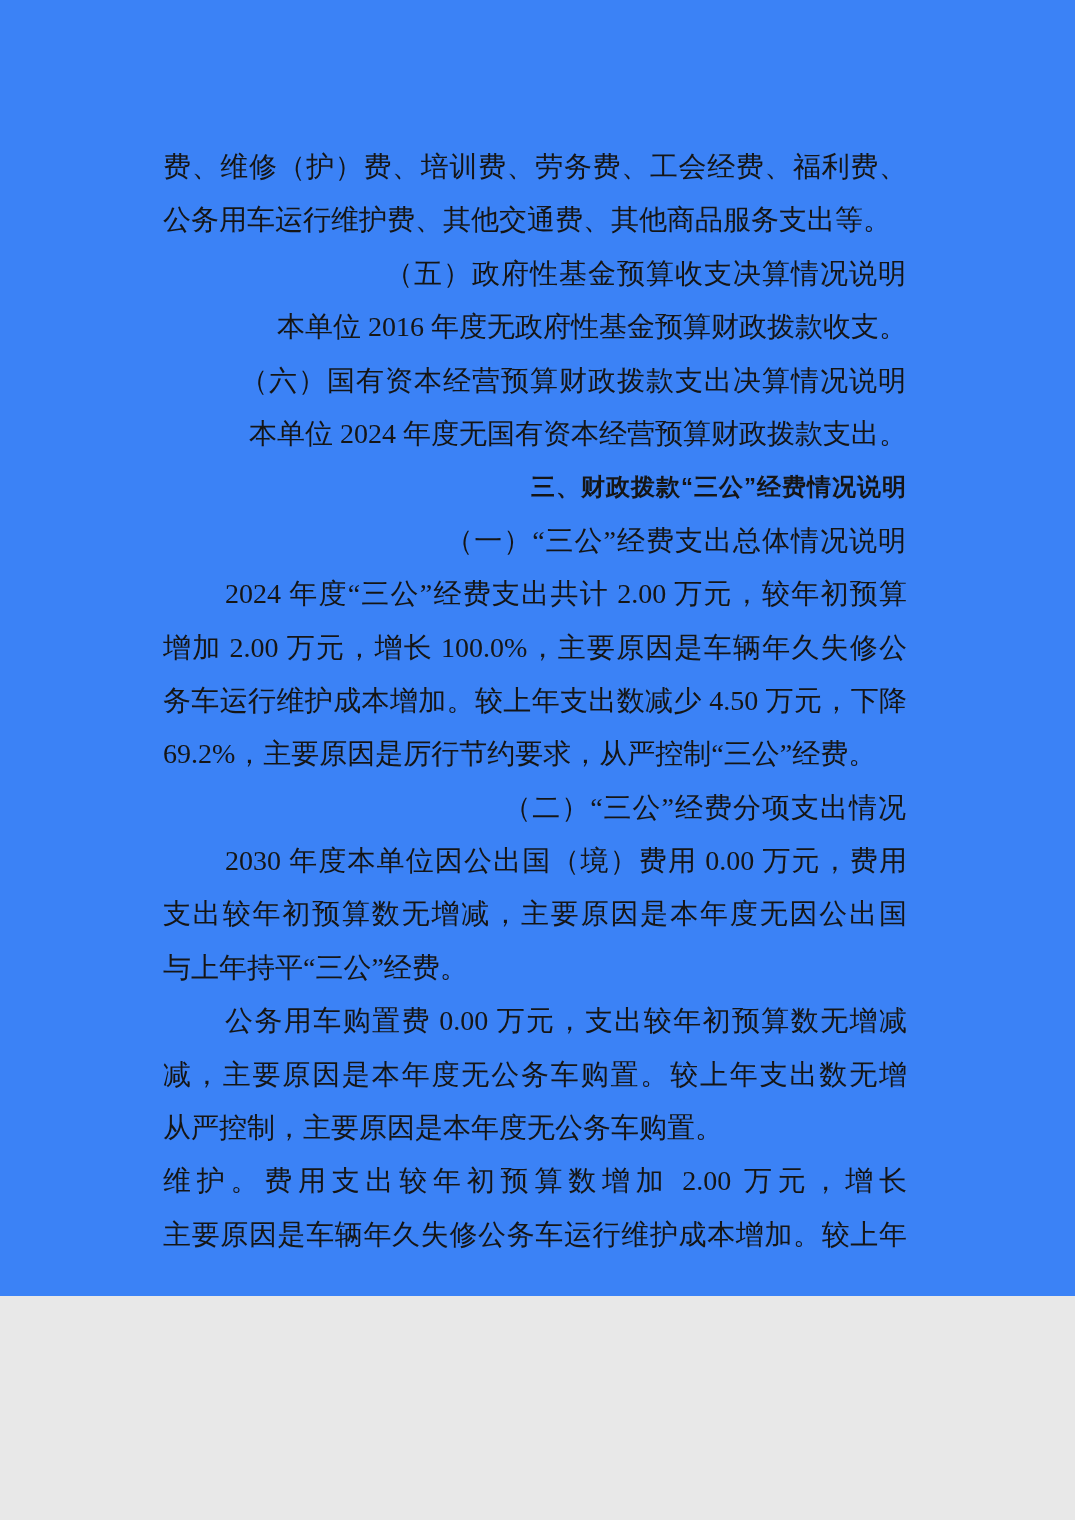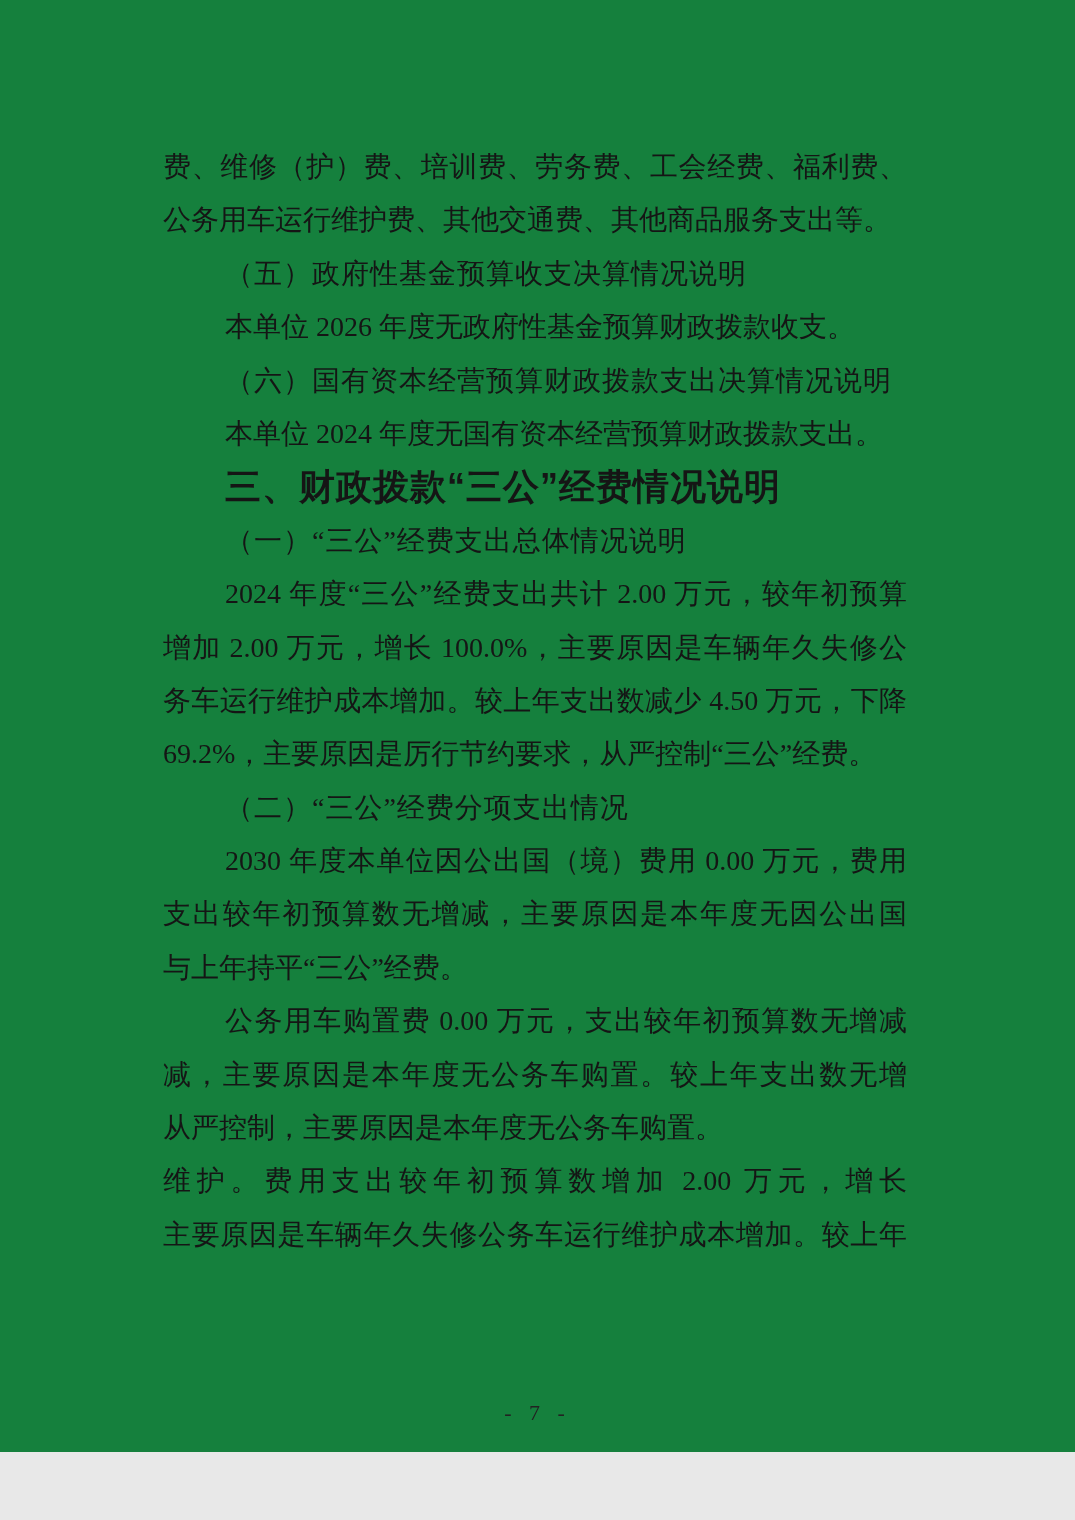--- a/index.html
+++ b/index.html
@@ -3,51 +3,52 @@
 <meta charset="utf-8">
 <style>
   html, body {
     margin: 0;
     padding: 0;
     background: #e8e8e8;
   }
   .page {
     position: relative;
     width: 1075px;
-    height: 1452px;
+    height: 1296px;
     margin: 0 auto;
-    background: #15803d;
+    background: #3b82f6;
     color: #151515;
     font-family: "Liberation Serif", "DejaVu Serif", serif;
     overflow: hidden;
   }
   .text-block {
     position: absolute;
     left: 163px;
     top: 140px;
     width: 744px;
   }
   .line {
     height: 53.4px;
     line-height: 53.4px;
     font-size: 28px;
     white-space: normal;
     overflow: hidden;
   }
   .line.indent {
     padding-left: 62px;
+    text-align: right;
   }
   .line.justify {
     text-align: justify;
     text-align-last: justify;
   }
   .line.heading1 {
     font-family: "Liberation Sans", "DejaVu Sans", sans-serif;
     font-weight: bold;
-    font-size: 36px;
+    font-size: 24px;
     letter-spacing: 1px;
   }
   .line.heading2 {
     letter-spacing: 1px;
   }
   .footer {
     position: absolute;
     left: 0;
     top: 1400px;
     width: 100%;
@@ -59,21 +60,21 @@
 </style>
 </head>
 <body>
 
 <div class="page">
   <div class="text-block">
 
   <div class="line body justify">费、维修（护）费、培训费、劳务费、工会经费、福利费、</div>
       <div class="line body">公务用车运行维护费、其他交通费、其他商品服务支出等。</div>
       <div class="line heading2 indent">（五）政府性基金预算收支决算情况说明</div>
-      <div class="line body indent">本单位 2026 年度无政府性基金预算财政拨款收支。</div>
+      <div class="line body indent">本单位 2016 年度无政府性基金预算财政拨款收支。</div>
       <div class="line heading2 indent">（六）国有资本经营预算财政拨款支出决算情况说明</div>
       <div class="line body indent">本单位 2024 年度无国有资本经营预算财政拨款支出。</div>
       <div class="line heading1 indent">三、财政拨款“三公”经费情况说明</div>
       <div class="line heading2 indent">（一）“三公”经费支出总体情况说明</div>
       <div class="line body indent justify">2024 年度“三公”经费支出共计 2.00 万元，较年初预算数</div>
       <div class="line body justify">增加 2.00 万元，增长 100.0%，主要原因是车辆年久失修公</div>
       <div class="line body justify">务车运行维护成本增加。较上年支出数减少 4.50 万元，下降</div>
       <div class="line body">69.2%，主要原因是厉行节约要求，从严控制“三公”经费。</div>
       <div class="line heading2 indent">（二）“三公”经费分项支出情况</div>
       <div class="line body indent justify">2030 年度本单位因公出国（境）费用 0.00 万元，费用</div>

